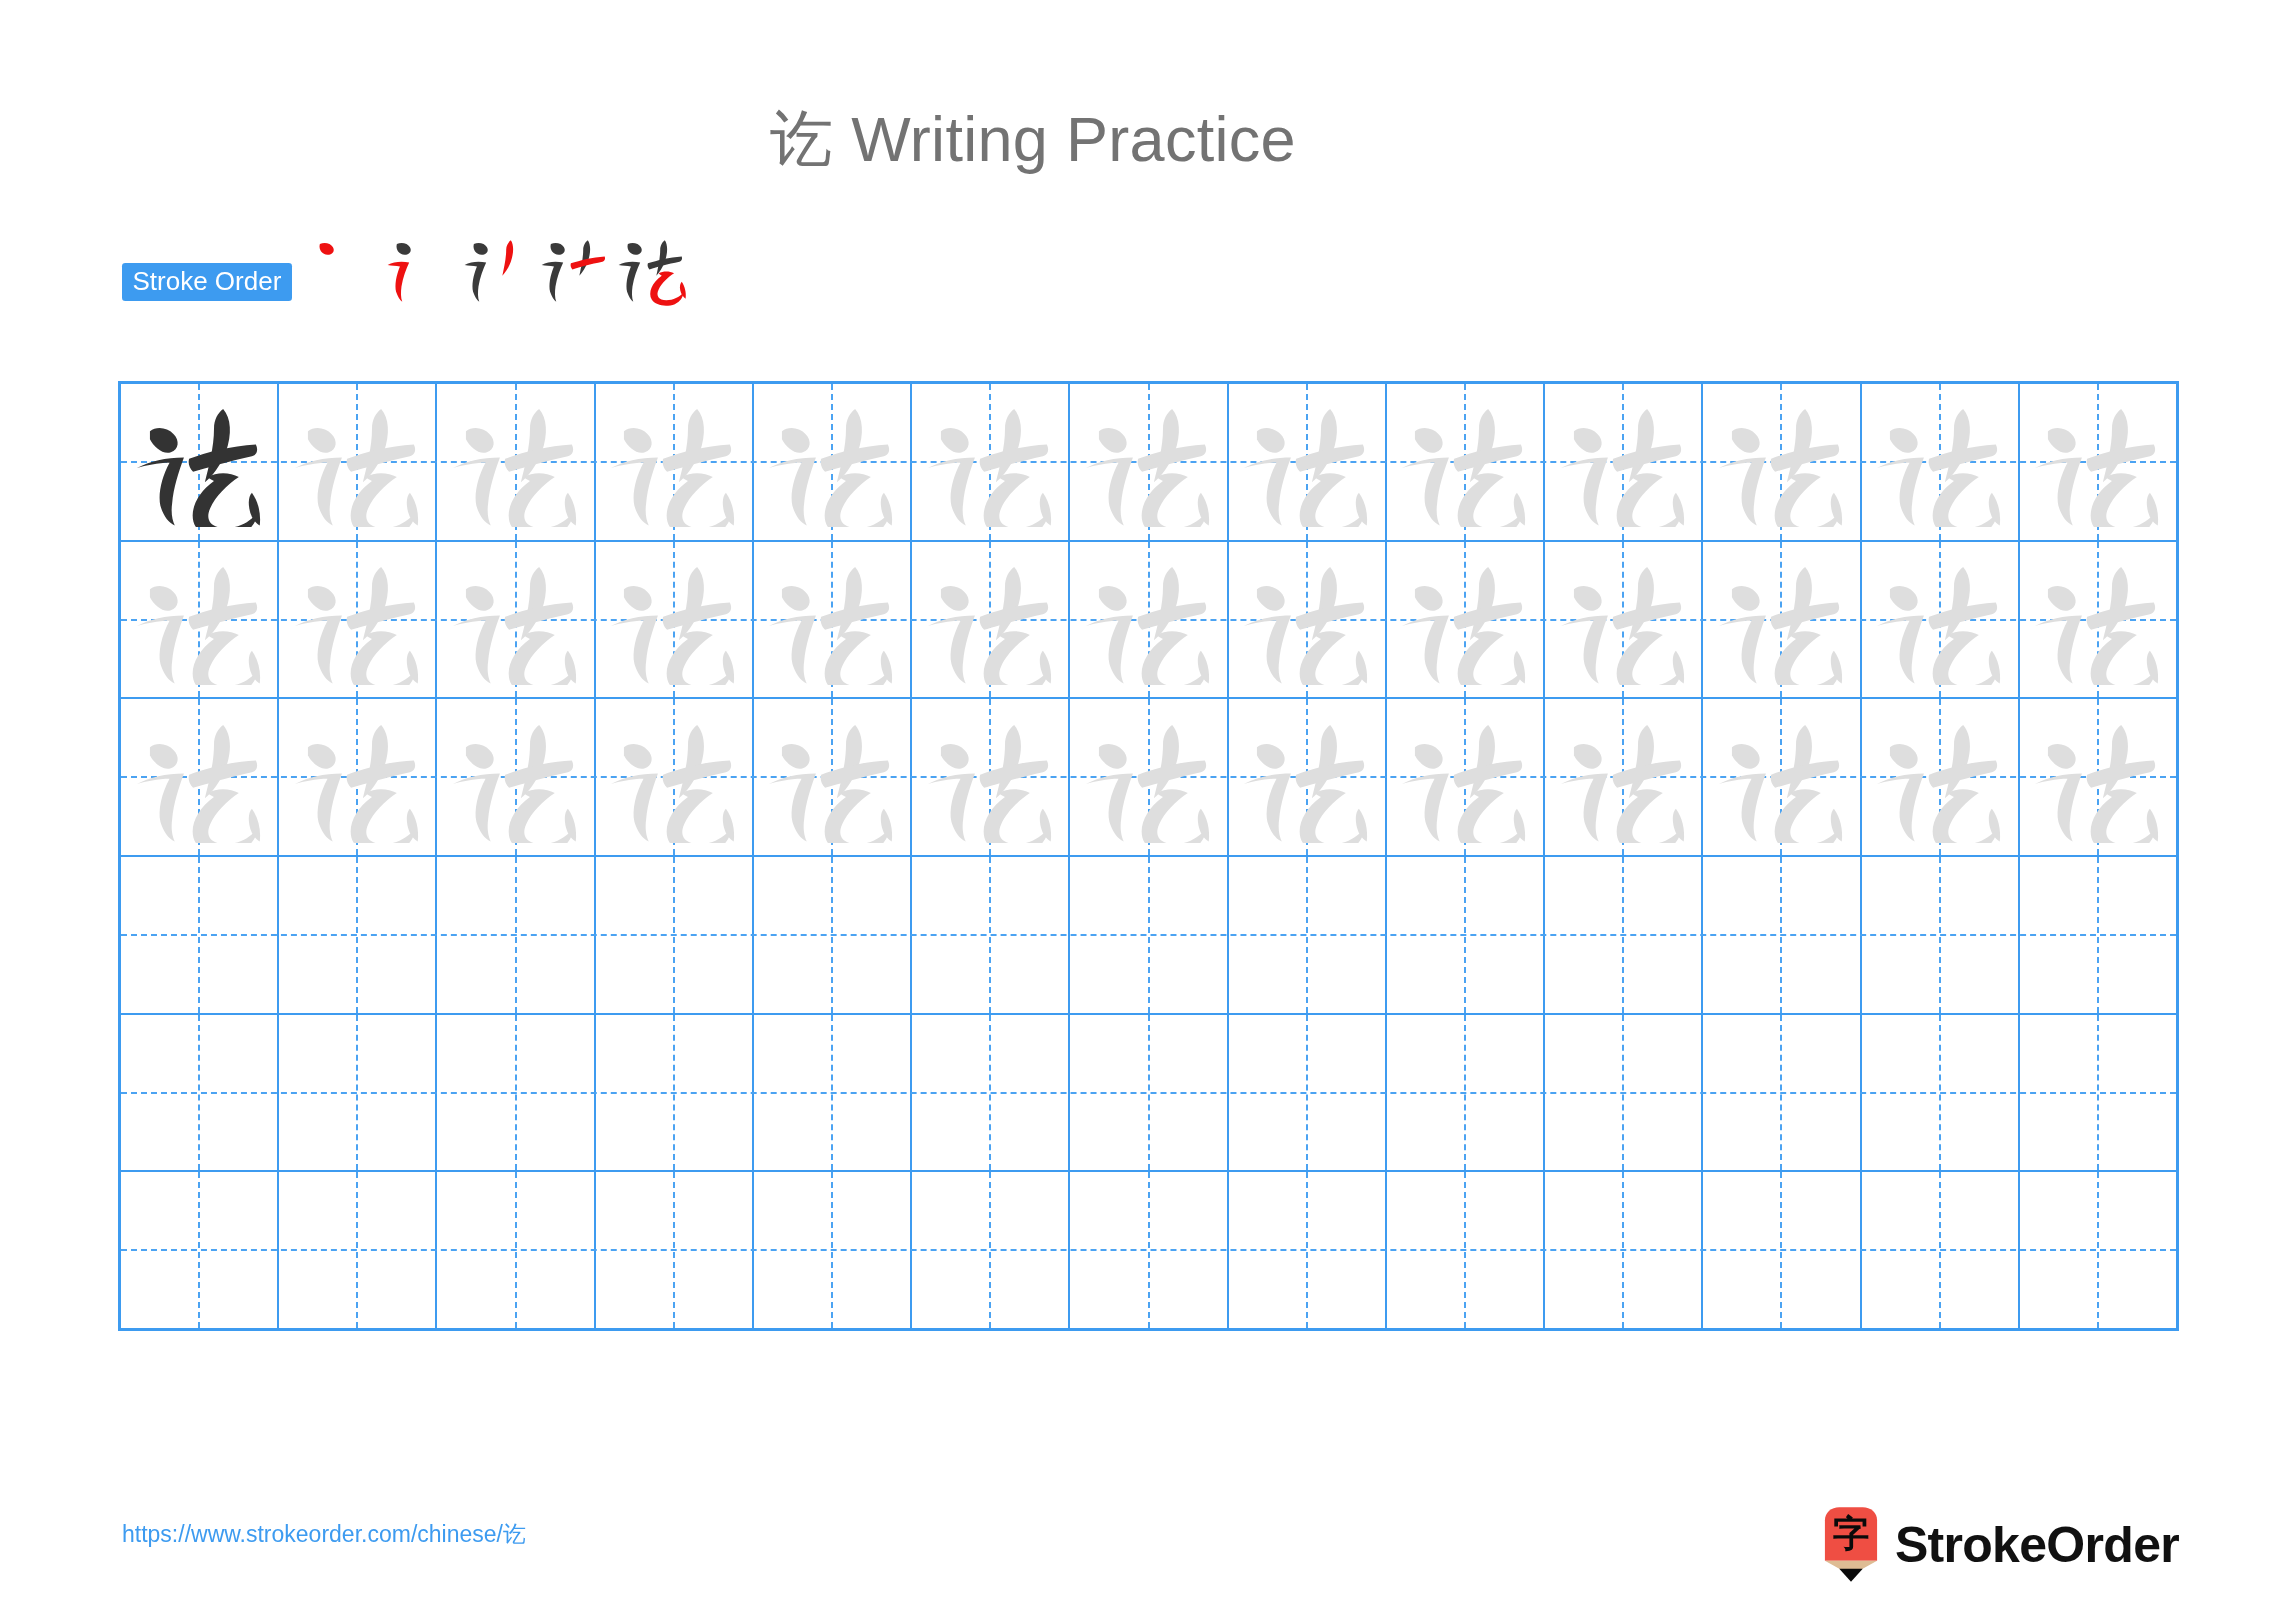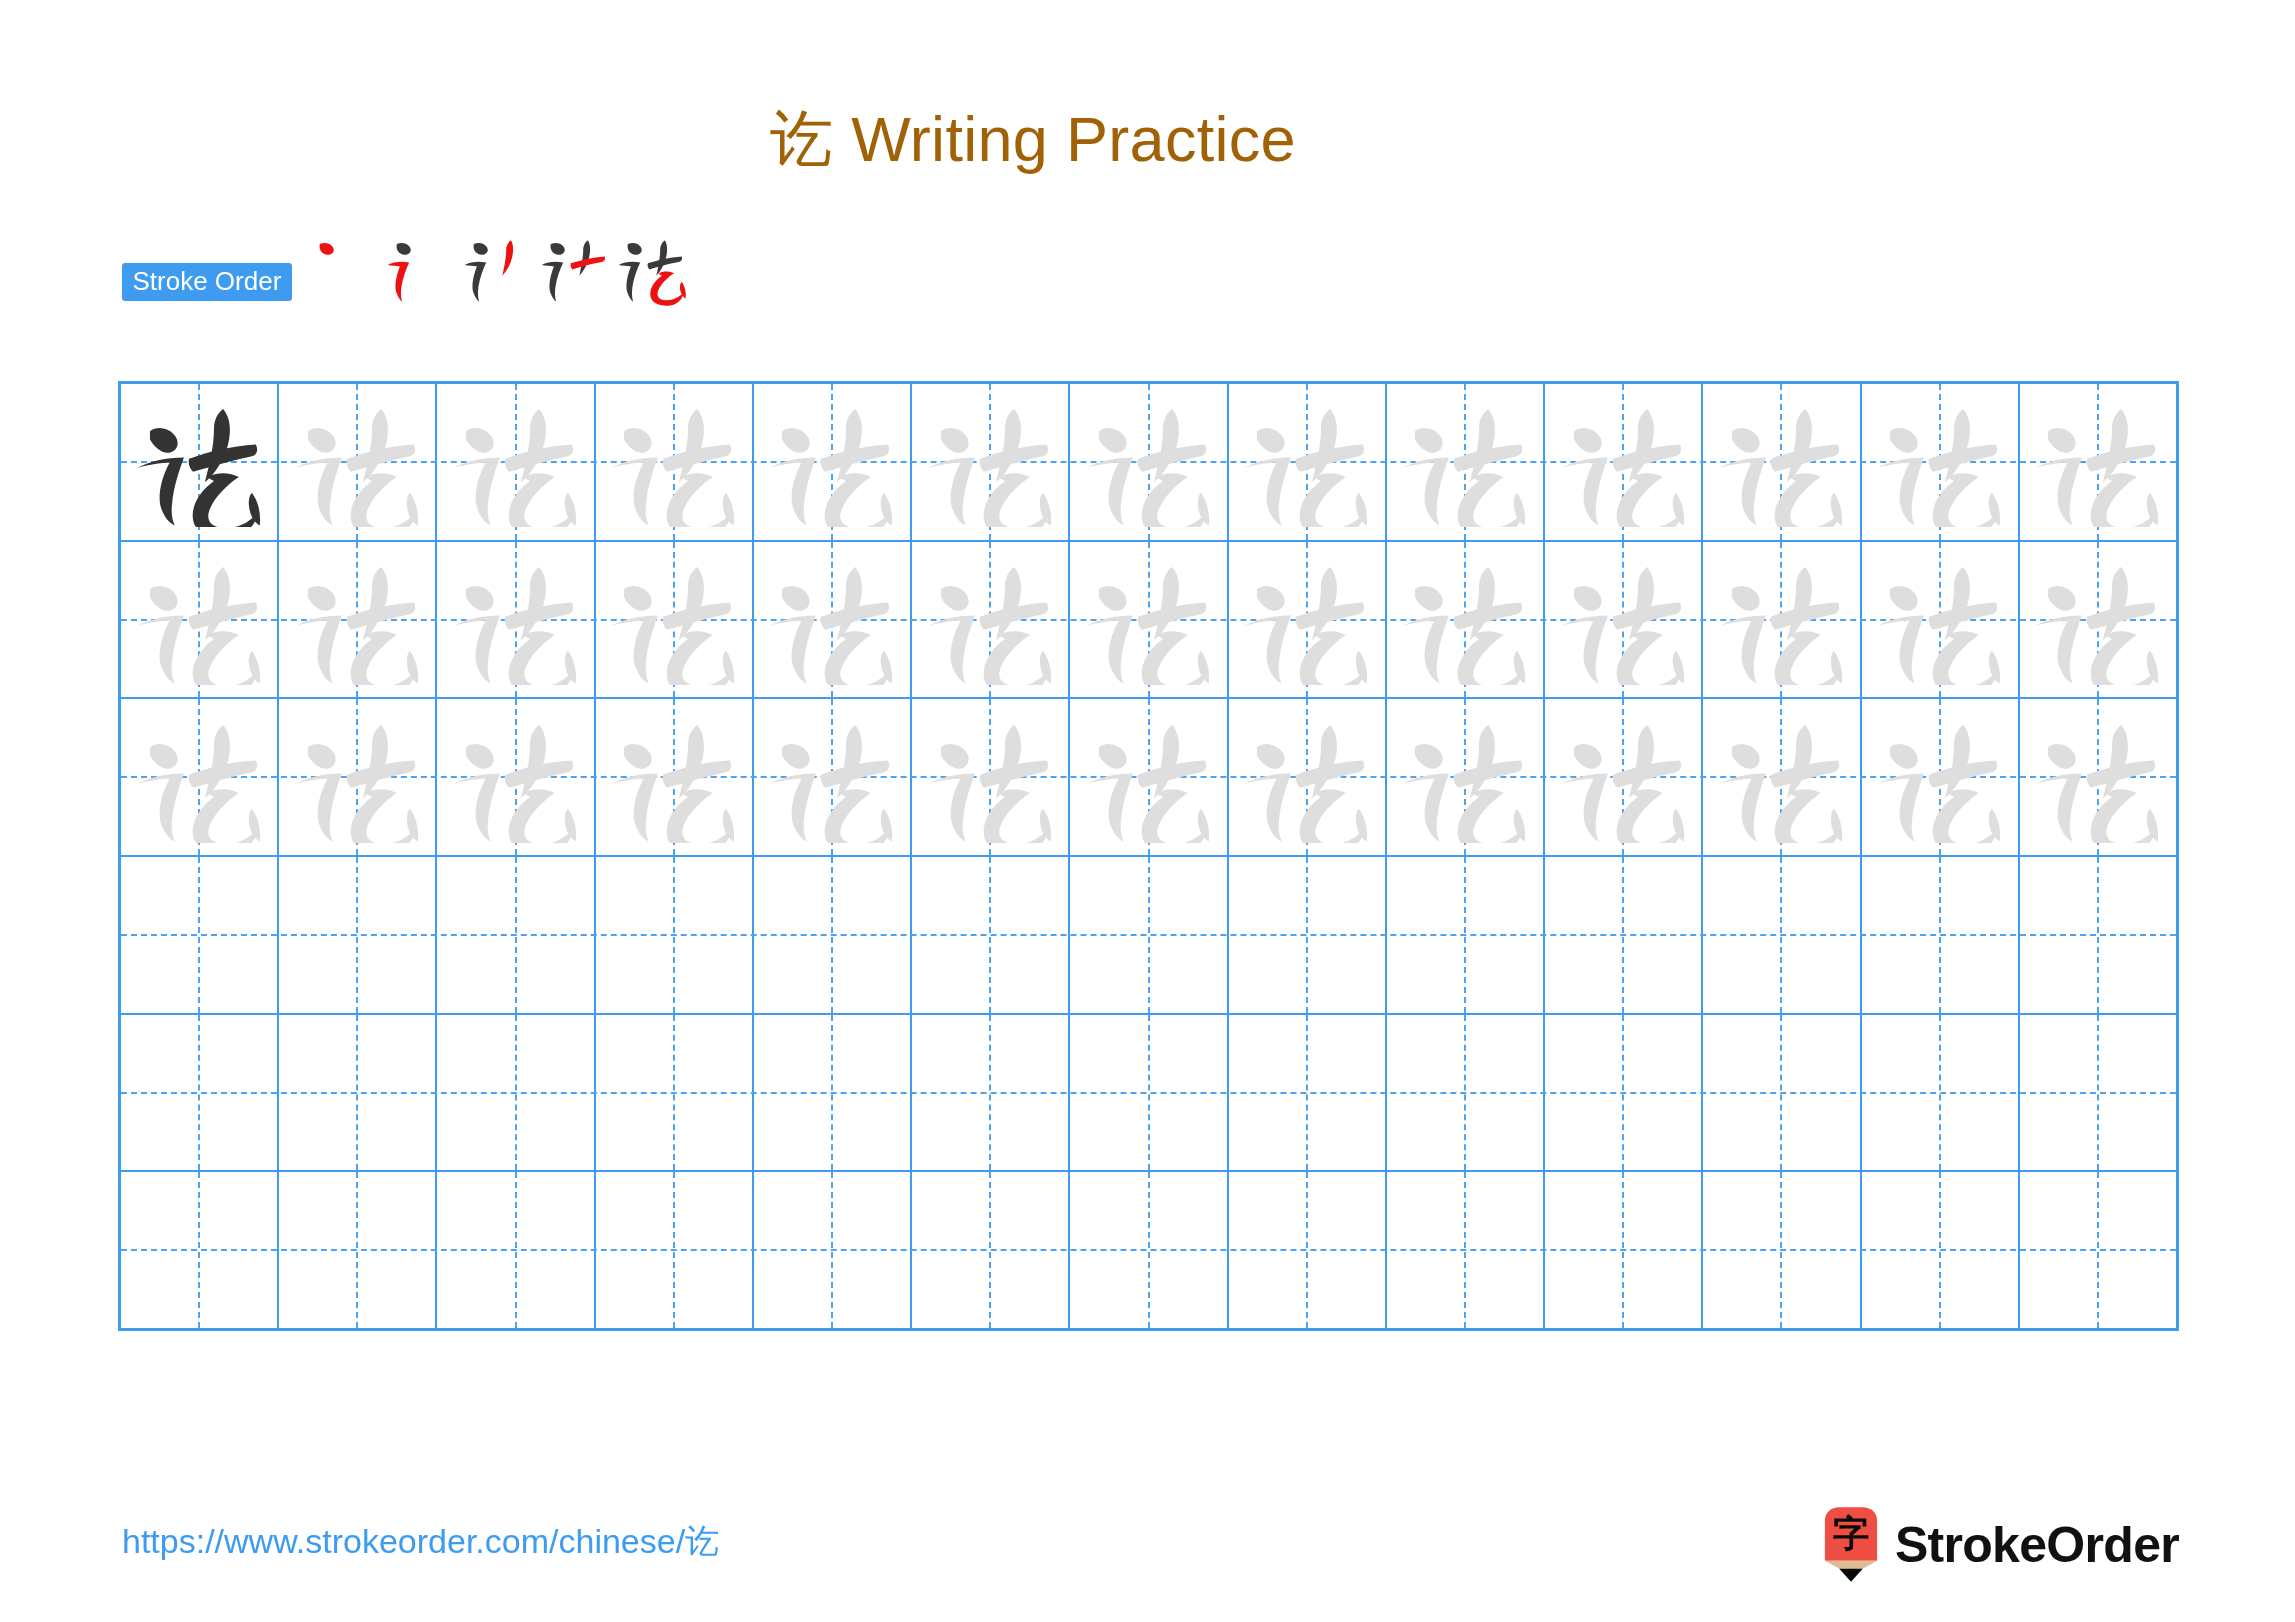--- a/index.html
+++ b/index.html
@@ -15,21 +15,21 @@
     overflow: hidden;
   }
 
   
   #title {
     position: absolute;
     top: 105px;
     left: 0;
     width: 2066px;
     text-align: center;
-    color: #a16207;
+    color: #737373;
     font-size: 63px;
     font-weight: 400;
     letter-spacing: 0.3px;
     line-height: 1.1;
     white-space: nowrap;
   }
   #title .han { font-family: "DejaVu Sans", sans-serif; }
 
   
   #stroke-order-row {
@@ -127,21 +127,21 @@
   .cell-char svg { width: 84%; height: 84%; display: block; }
   .char-dark  svg path { fill: #333333; }
   .char-trace svg path { fill: #dedede; }
 
   
   #footer-url {
     position: absolute;
     left: 122px;
     top: 1519px;
     color: #3d9bf0;
-    font-size: 34px;
+    font-size: 23px;
     white-space: nowrap;
   }
   #footer-url .han { font-family: "DejaVu Sans", sans-serif; }
 
   #brand {
     position: absolute;
     right: 116px;
     top: 1505px;
     display: flex;
     align-items: center;

